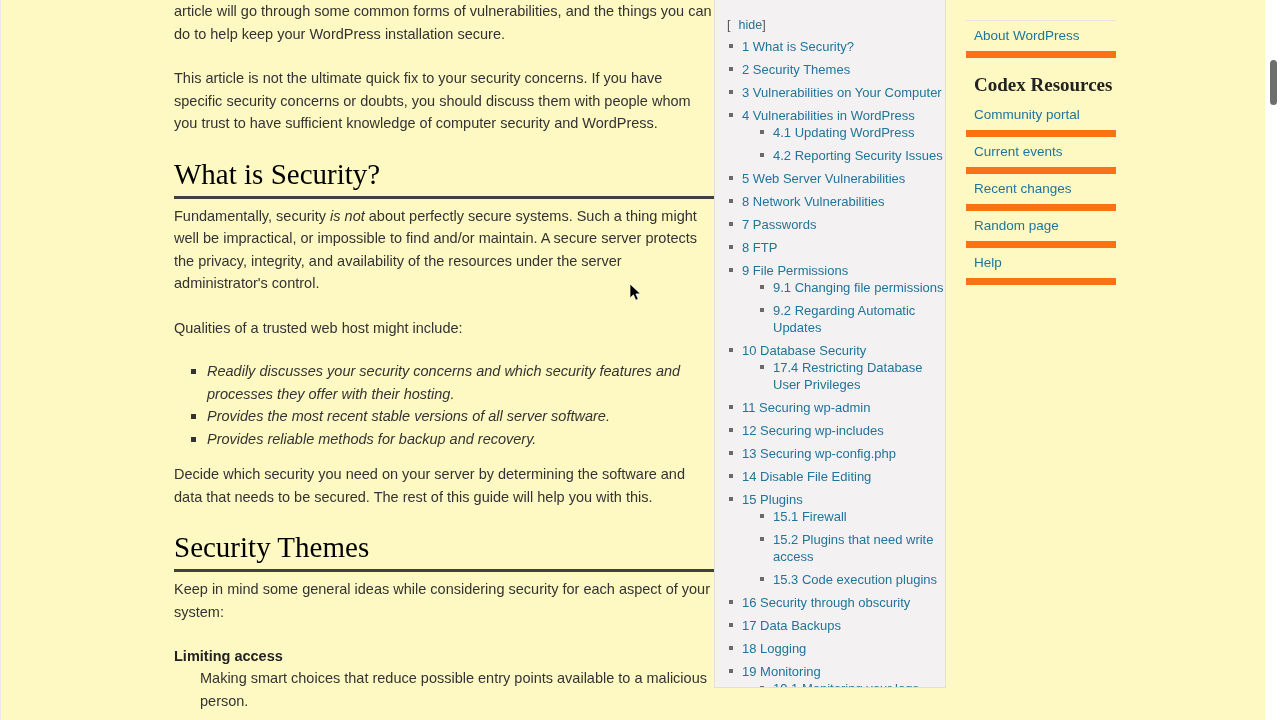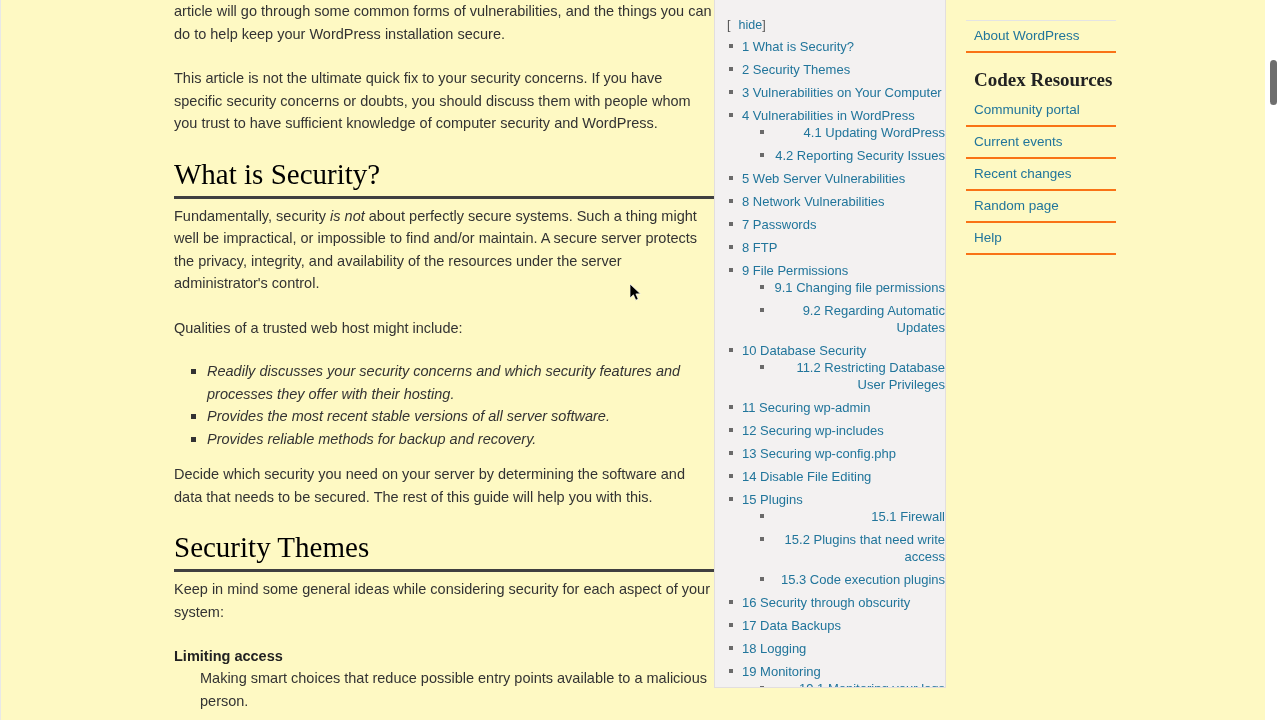--- a/index.html
+++ b/index.html
@@ -110,21 +110,21 @@
     color: #555555;
     margin: 26px 0 6px 12px;
     display: block;
   }
   .toc-toggle a { color: #21759b; text-decoration: none; padding-left: 8px; }
   .toc ul {
     list-style: none;
     margin: 0;
     padding: 0 0 0 14px;
   }
-  .toc ul ul { padding-left: 18px; text-align: right; }
+  .toc ul ul { padding-left: 18px; }
   .toc li {
     position: relative;
     padding-left: 13px;
     margin: 0 0 6px 0;
     font-size: 13px;
     line-height: 17px;
   }
   .toc li::before {
     content: "";
     position: absolute;
@@ -141,21 +141,21 @@
 
   
   .sidebar {
     position: absolute;
     left: 966px;
     top: 20px;
     width: 150px;
     font-size: 13.5px;
   }
   .sb-row {
-    border-bottom: 2px solid #f97316;
+    border-bottom: 7px solid #f97316;
     padding: 6px 0 6px 8px;
     line-height: 18px;
   }
   .sb-row.first { border-top: 1px solid #e4e4e4; }
   .sb-row a {
     color: #21759b;
     text-decoration: none;
   }
   .sb-heading {
     font-family: "Liberation Serif", serif;
@@ -250,21 +250,21 @@
       <li><a href="#">7 Passwords</a></li>
       <li><a href="#">8 FTP</a></li>
       <li><a href="#">9 File Permissions</a>
         <ul>
           <li><a href="#">9.1 Changing file permissions</a></li>
           <li><a href="#">9.2 Regarding Automatic Updates</a></li>
         </ul>
       </li>
       <li><a href="#">10 Database Security</a>
         <ul>
-          <li><a href="#">11.2 Restricting Database User Privileges</a></li>
+          <li><a href="#">17.4 Restricting Database User Privileges</a></li>
         </ul>
       </li>
       <li><a href="#">11 Securing wp-admin</a></li>
       <li><a href="#">12 Securing wp-includes</a></li>
       <li><a href="#">13 Securing wp-config.php</a></li>
       <li><a href="#">14 Disable File Editing</a></li>
       <li><a href="#">15 Plugins</a>
         <ul>
           <li><a href="#">15.1 Firewall</a></li>
           <li><a href="#">15.2 Plugins that need write access</a></li>

